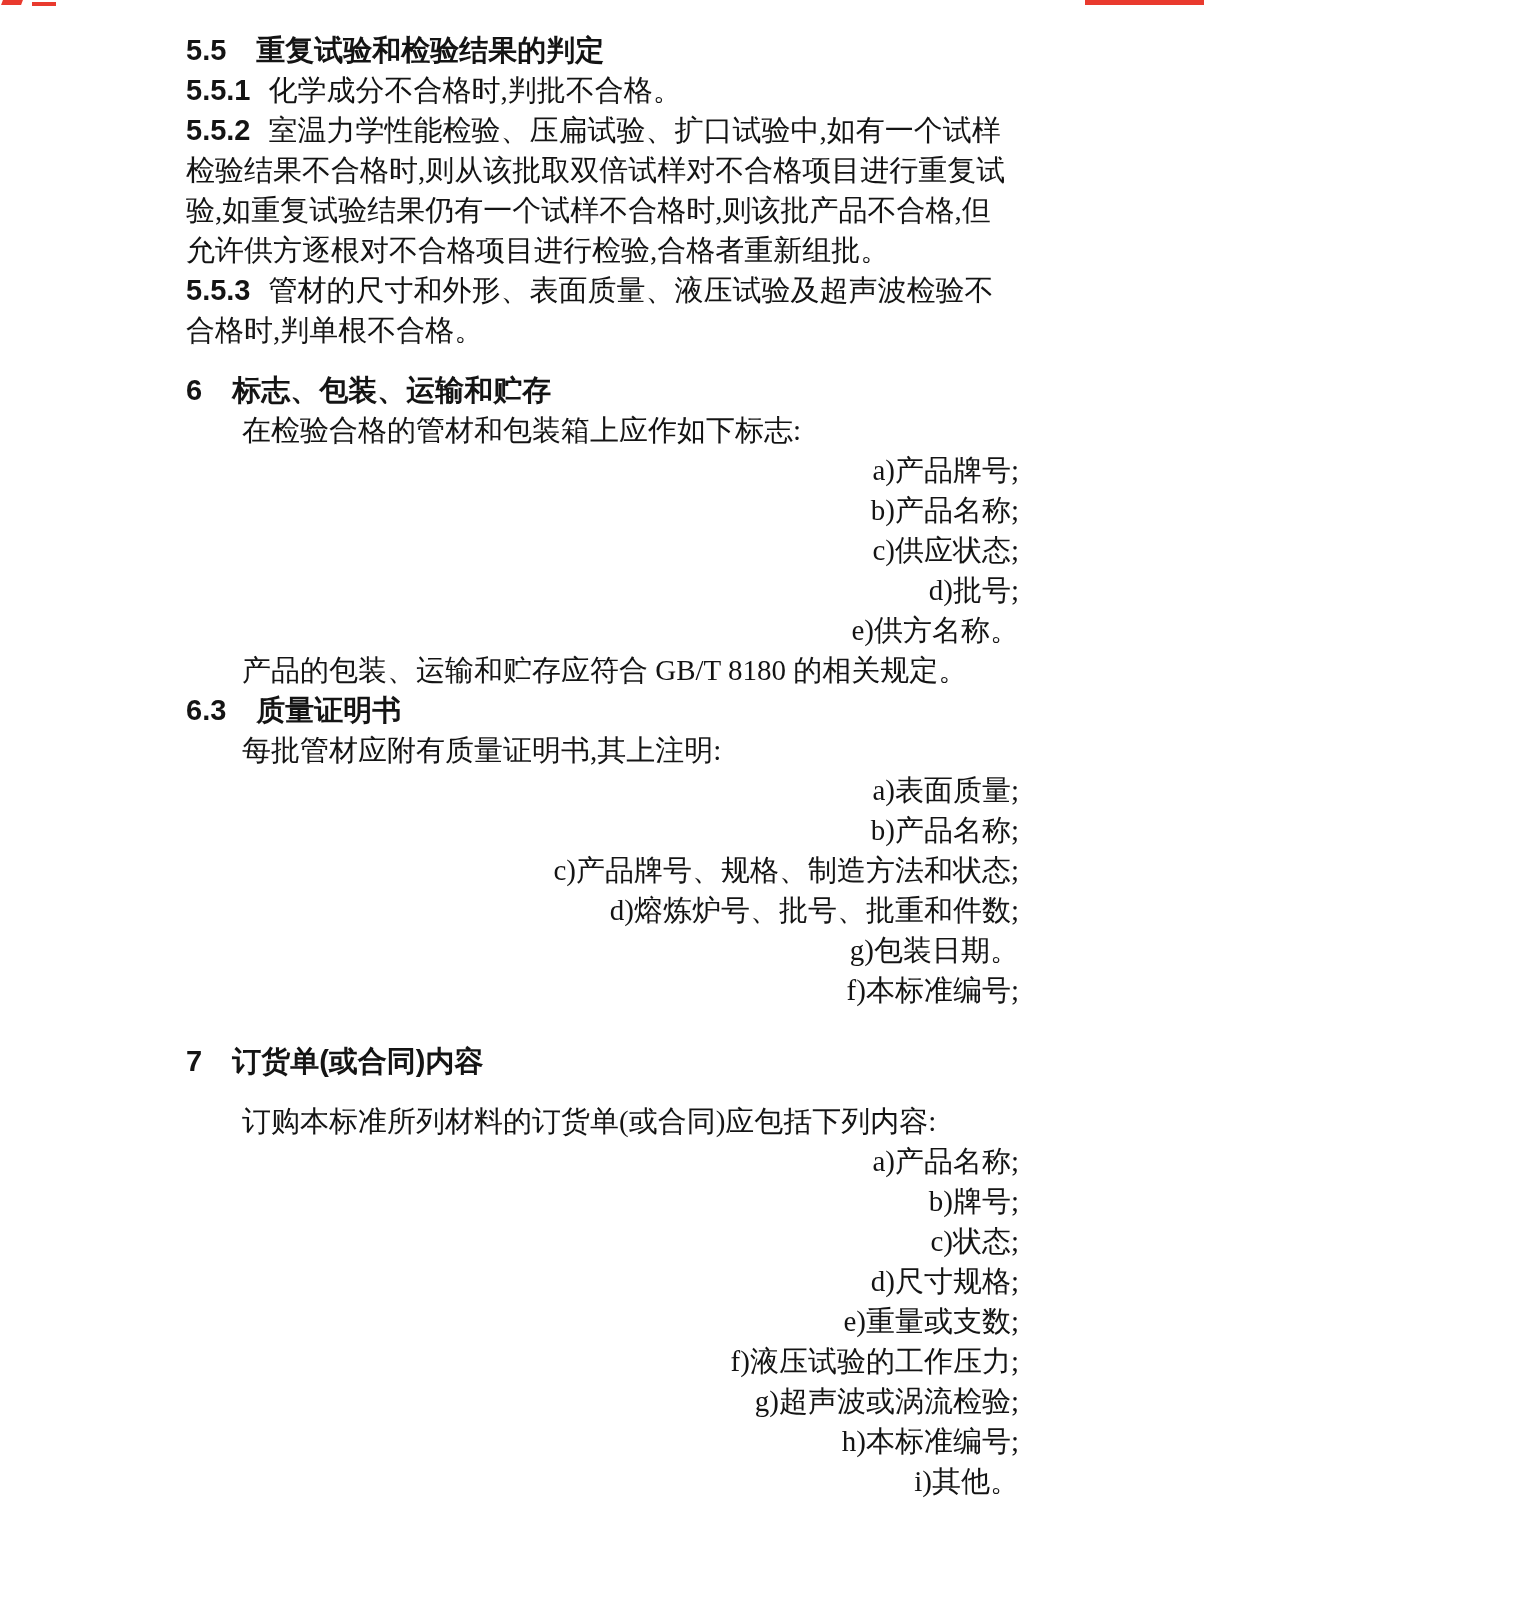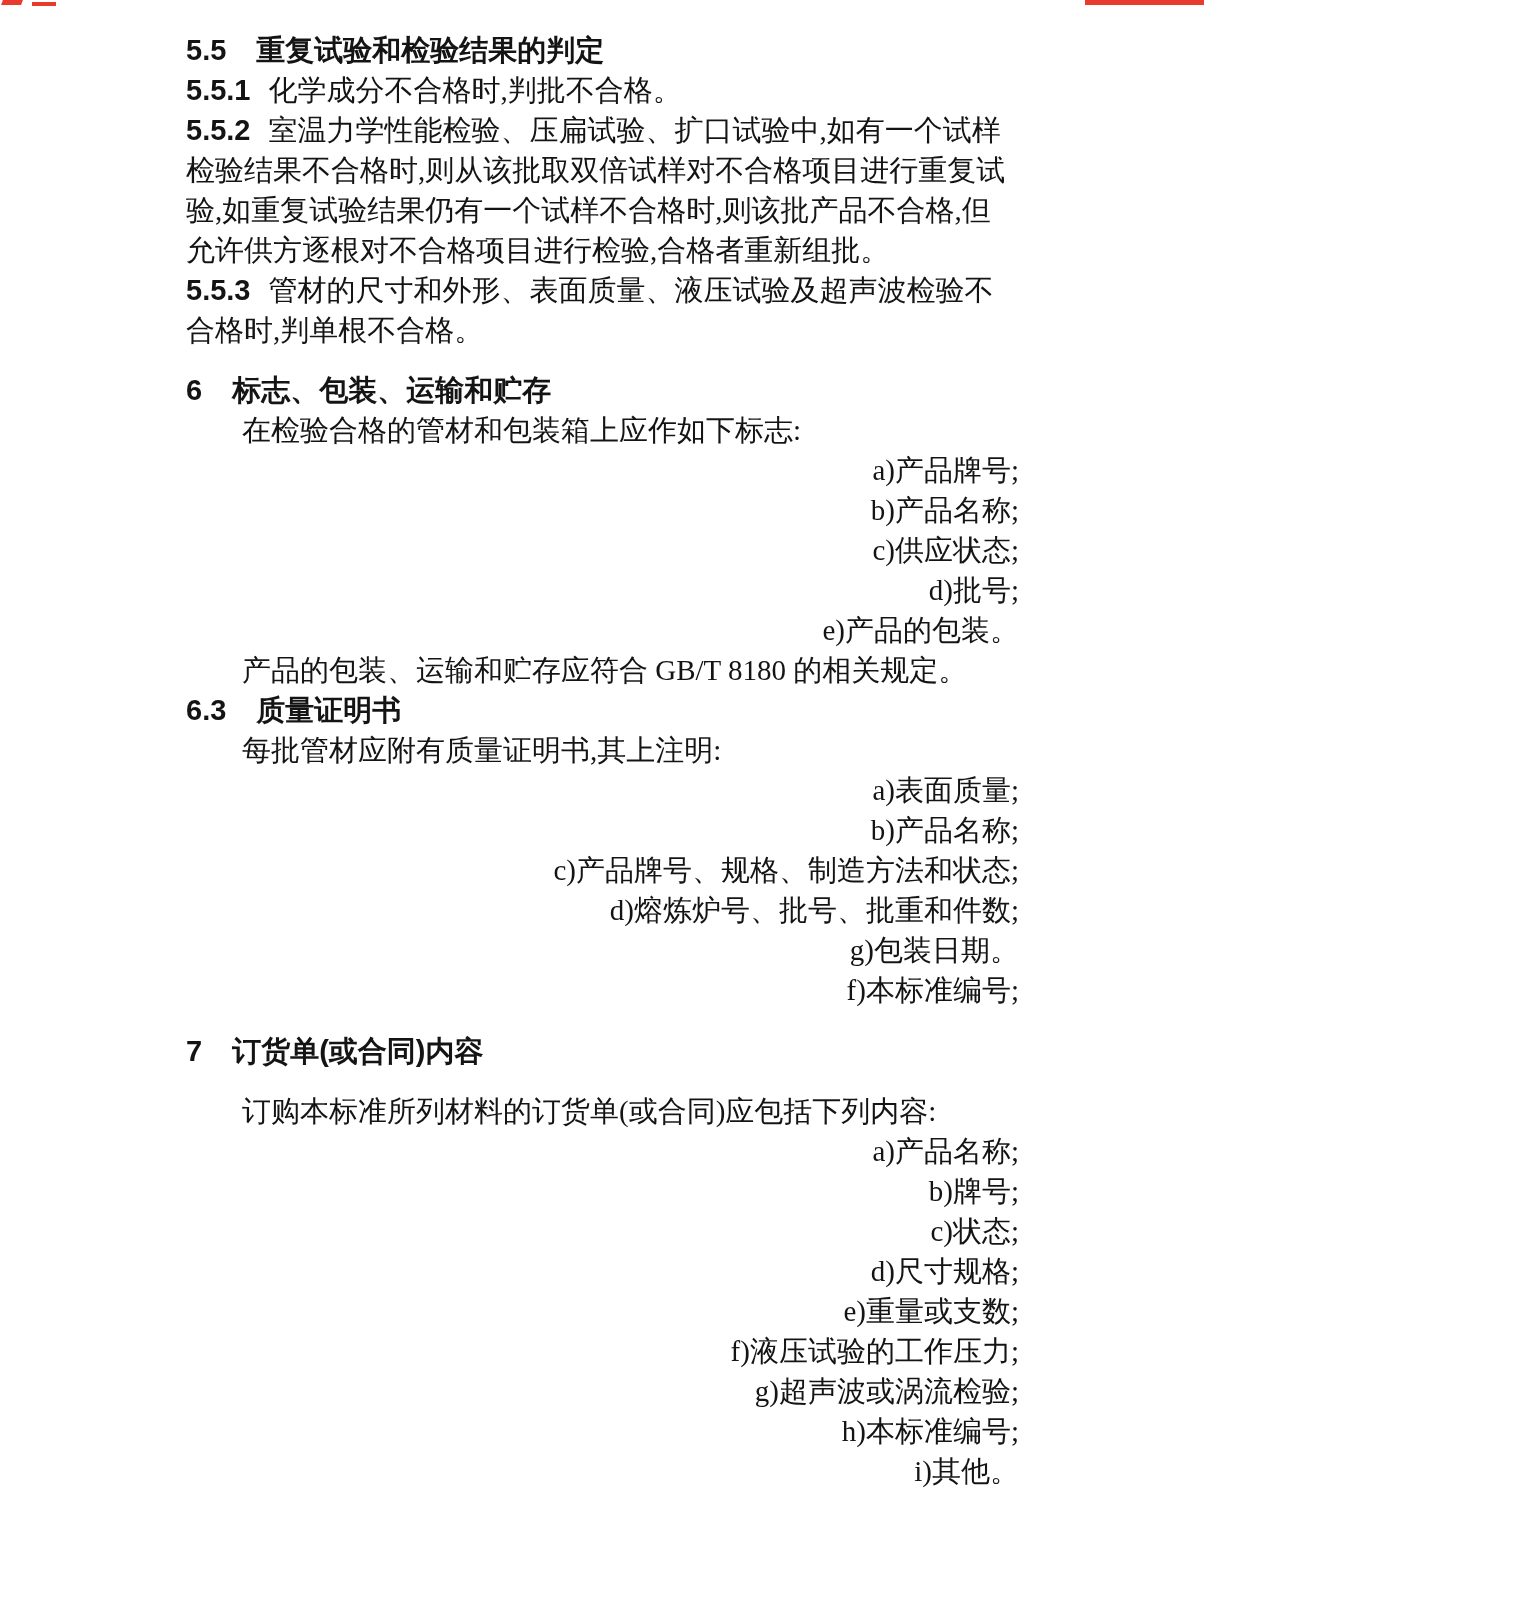--- a/index.html
+++ b/index.html
@@ -25,21 +25,21 @@
     font-family:"Liberation Sans","DejaVu Sans",sans-serif;
     font-weight:700;
     margin-right:18px;
   }
   .indent{text-indent:56px;}
   ul.clist{list-style:none;margin:0;padding:0 0 0 44px;}
   ul.clist li{margin:0;text-align:right;}
   ul.clist .marker{display:inline-block;width:46px;}
   
   .mt20{margin-top:20px;}
-  .mt17{margin-top:21px;}
+  .mt17{margin-top:31px;}
   .mt16{margin-top:16px;}
   .mt5{margin-top:5px;}
   .mt4{margin-top:4px;}
   .mt2{margin-top:2px;}
   
   .artifact{position:absolute;background:#e93a2e;}
   .artifact.a1{left:2px;top:0;width:20px;height:5px;transform:skewX(-20deg);}
   .artifact.a2{left:32px;top:2px;width:24px;height:4px;}
   .artifact.a3{left:1085px;top:0;width:148px;height:5px;}
 </style>
@@ -63,21 +63,21 @@
   <p class="heading mt20"><span class="num">6</span><span>标志、包装、运输和贮存</span></p>
 
 
   <p class="indent">在检验合格的管材和包装箱上应作如下标志:</p>
 
   <ul class="clist mt4">
     <li><span class="marker">a)</span><span>产品牌号;</span></li>
     <li><span class="marker">b)</span><span>产品名称;</span></li>
     <li><span class="marker">c)</span><span>供应状态;</span></li>
     <li><span class="marker">d)</span><span>批号;</span></li>
-    <li><span class="marker">e)</span><span>产品的包装。</span></li>
+    <li><span class="marker">e)</span><span>供方名称。</span></li>
   </ul>
 
 
   <p class="indent">产品的包装、运输和贮存应符合 GB/T 8180 的相关规定。</p>
 
   <p class="heading"><span class="num">6.3</span><span>质量证明书</span></p>
 
   <p class="indent">每批管材应附有质量证明书,其上注明:</p>
 
   <ul class="clist mt4">

